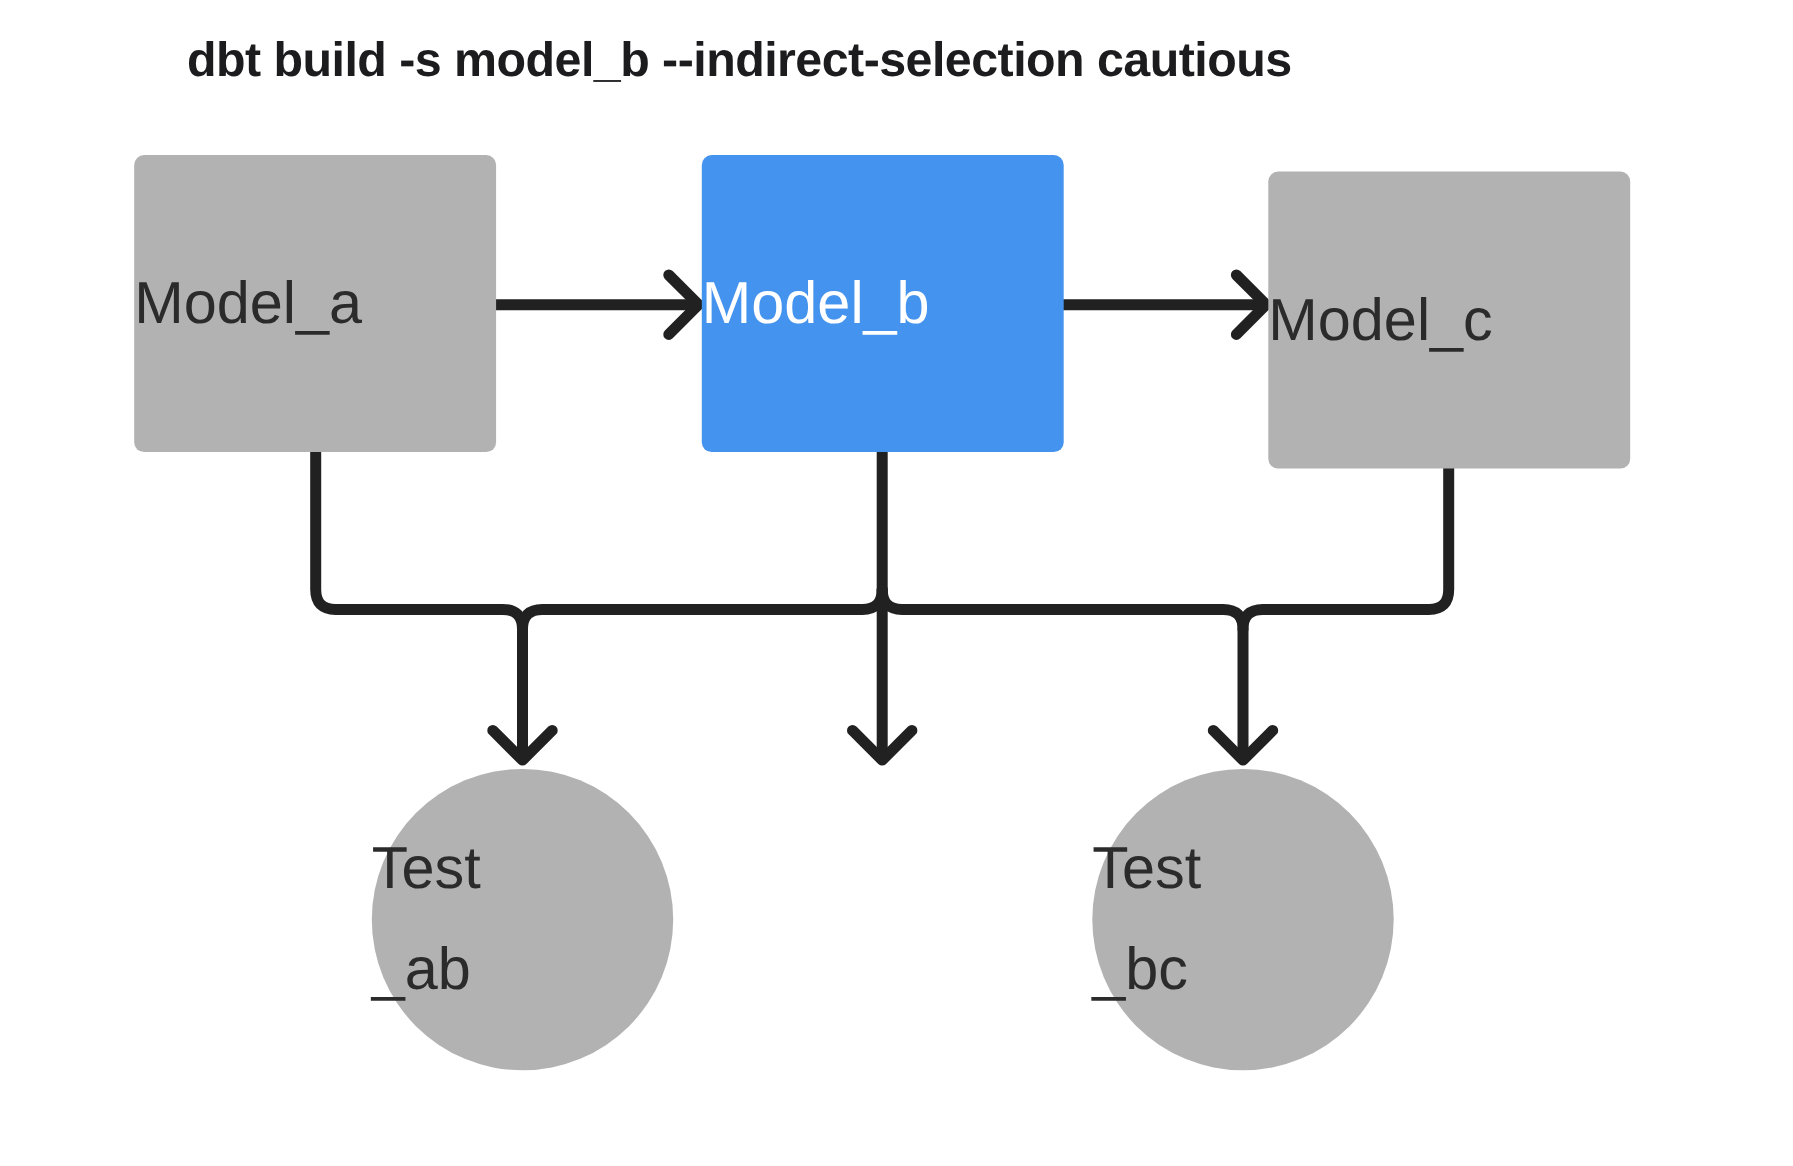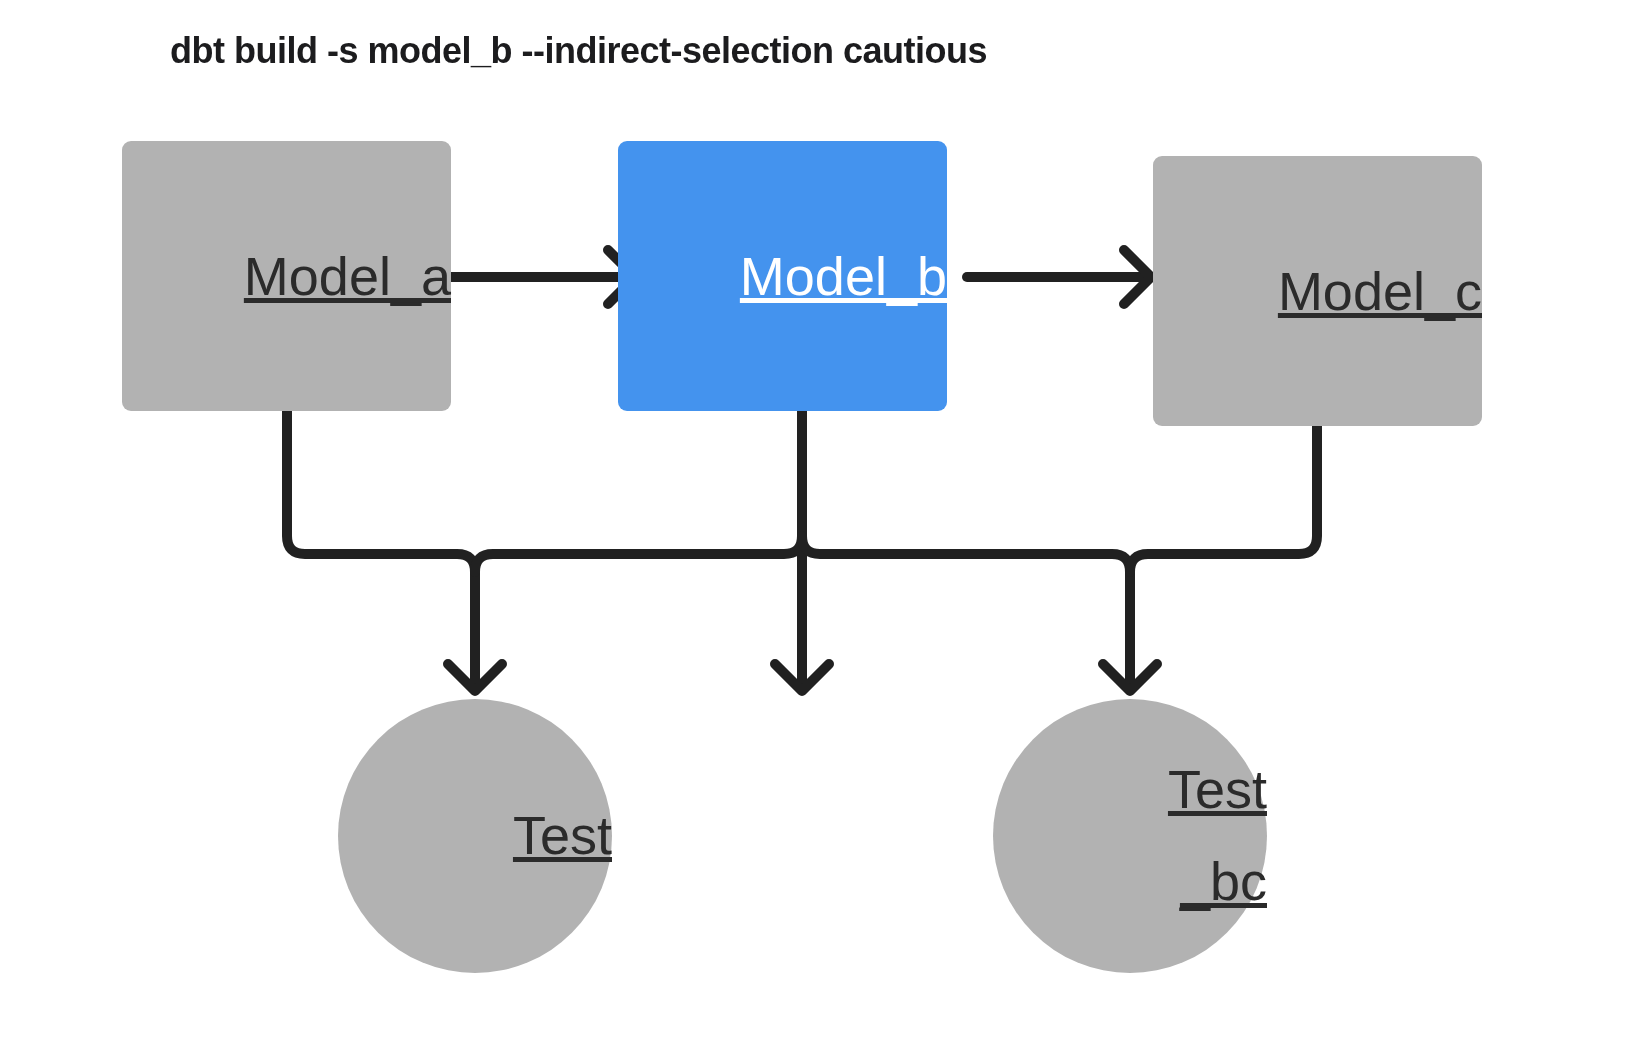--- a/index.html
+++ b/index.html
@@ -22,21 +22,21 @@
     position:relative;
     width:1630px;
     height:1060px;
     background:var(--background);
     overflow:hidden;
   }
   .title{
     position:absolute;
     left:170px;
     top:30px;
-    font-size:36px;
+    font-size:44px;
     font-weight:600;
     letter-spacing:-0.5px;
     color:var(--title-color);
     white-space:nowrap;
     text-align:right;
   }
   .edges{
     position:absolute;
     left:0; top:0;
     width:1630px;
@@ -46,35 +46,34 @@
     fill:none;
     stroke:var(--edge);
     stroke-width:10;
     stroke-linecap:round;
     stroke-linejoin:round;
   }
   .node{
     position:absolute;
     display:flex;
     flex-direction:column;
-    align-items:flex-end;
+    align-items:flex-start;
     justify-content:center;
     text-align:center;
     color:var(--text-dark);
-    text-decoration:underline;
   }
   .box{
     width:329px;
     height:270px;
     border-radius:9px;
     font-size:54px;
     font-weight:500;
   }
   .box.model-a{left:122px; top:141px; background:var(--model-default);}
-  .box.model-b{left:618px; top:141px; background:var(--model-selected); color:var(--text-light);}
+  .box.model-b{left:638px; top:141px; background:var(--model-selected); color:var(--text-light);}
   .box.model-c{left:1153px; top:156px; background:var(--model-default);}
   .circle{
     width:274px;
     height:274px;
     border-radius:50%;
     font-size:54px;
     font-weight:500;
     line-height:1.7;
   }
   .circle.test-ab{left:338px; top:699px; background:var(--test-default);}
@@ -118,20 +117,21 @@
   <div class="node box model-b">
     <span>Model_b</span>
   </div>
 
   <div class="node box model-c">
     <span>Model_c</span>
   </div>
 
   <div class="node circle test-ab">
     <span>Test</span>
+    <span>_ab</span>
   </div>
 
 
   <div class="node circle test-bc">
     <span>Test</span>
     <span>_bc</span>
   </div>
 
 </div>
 

